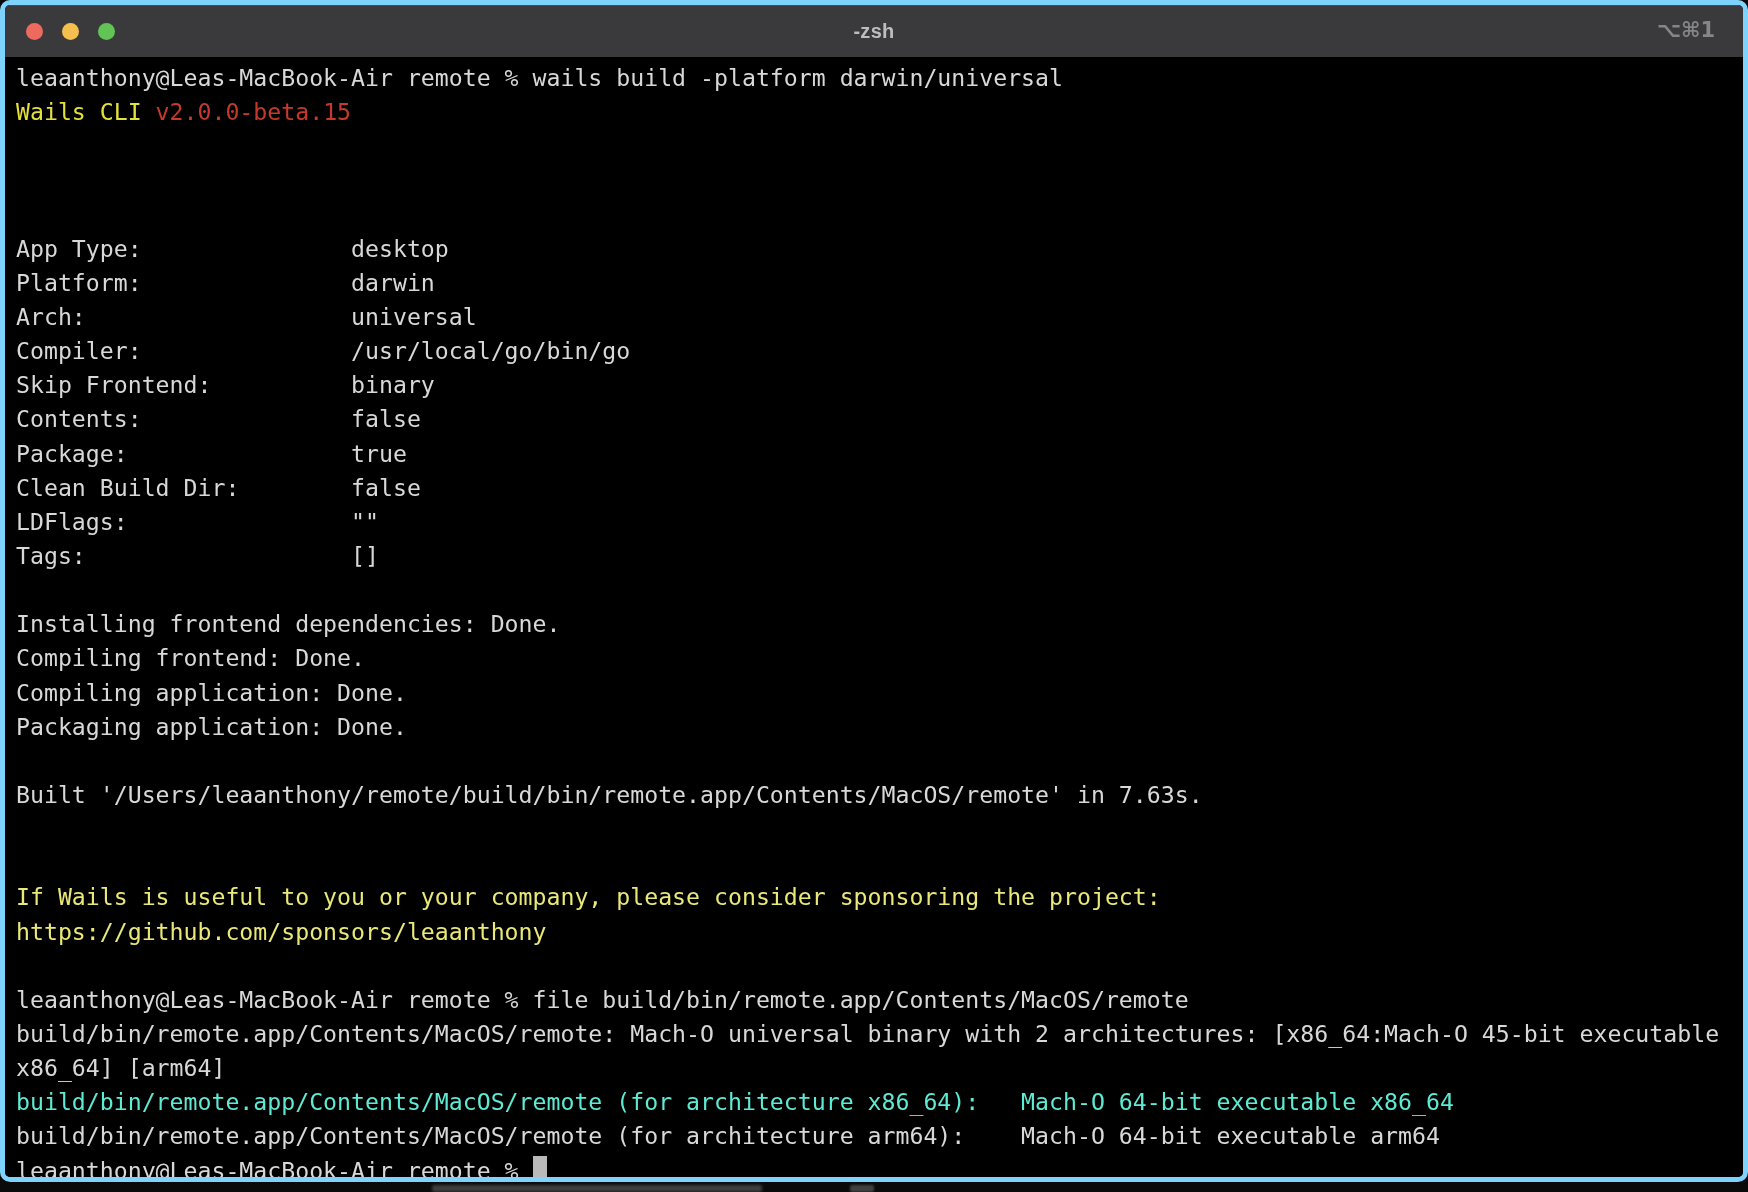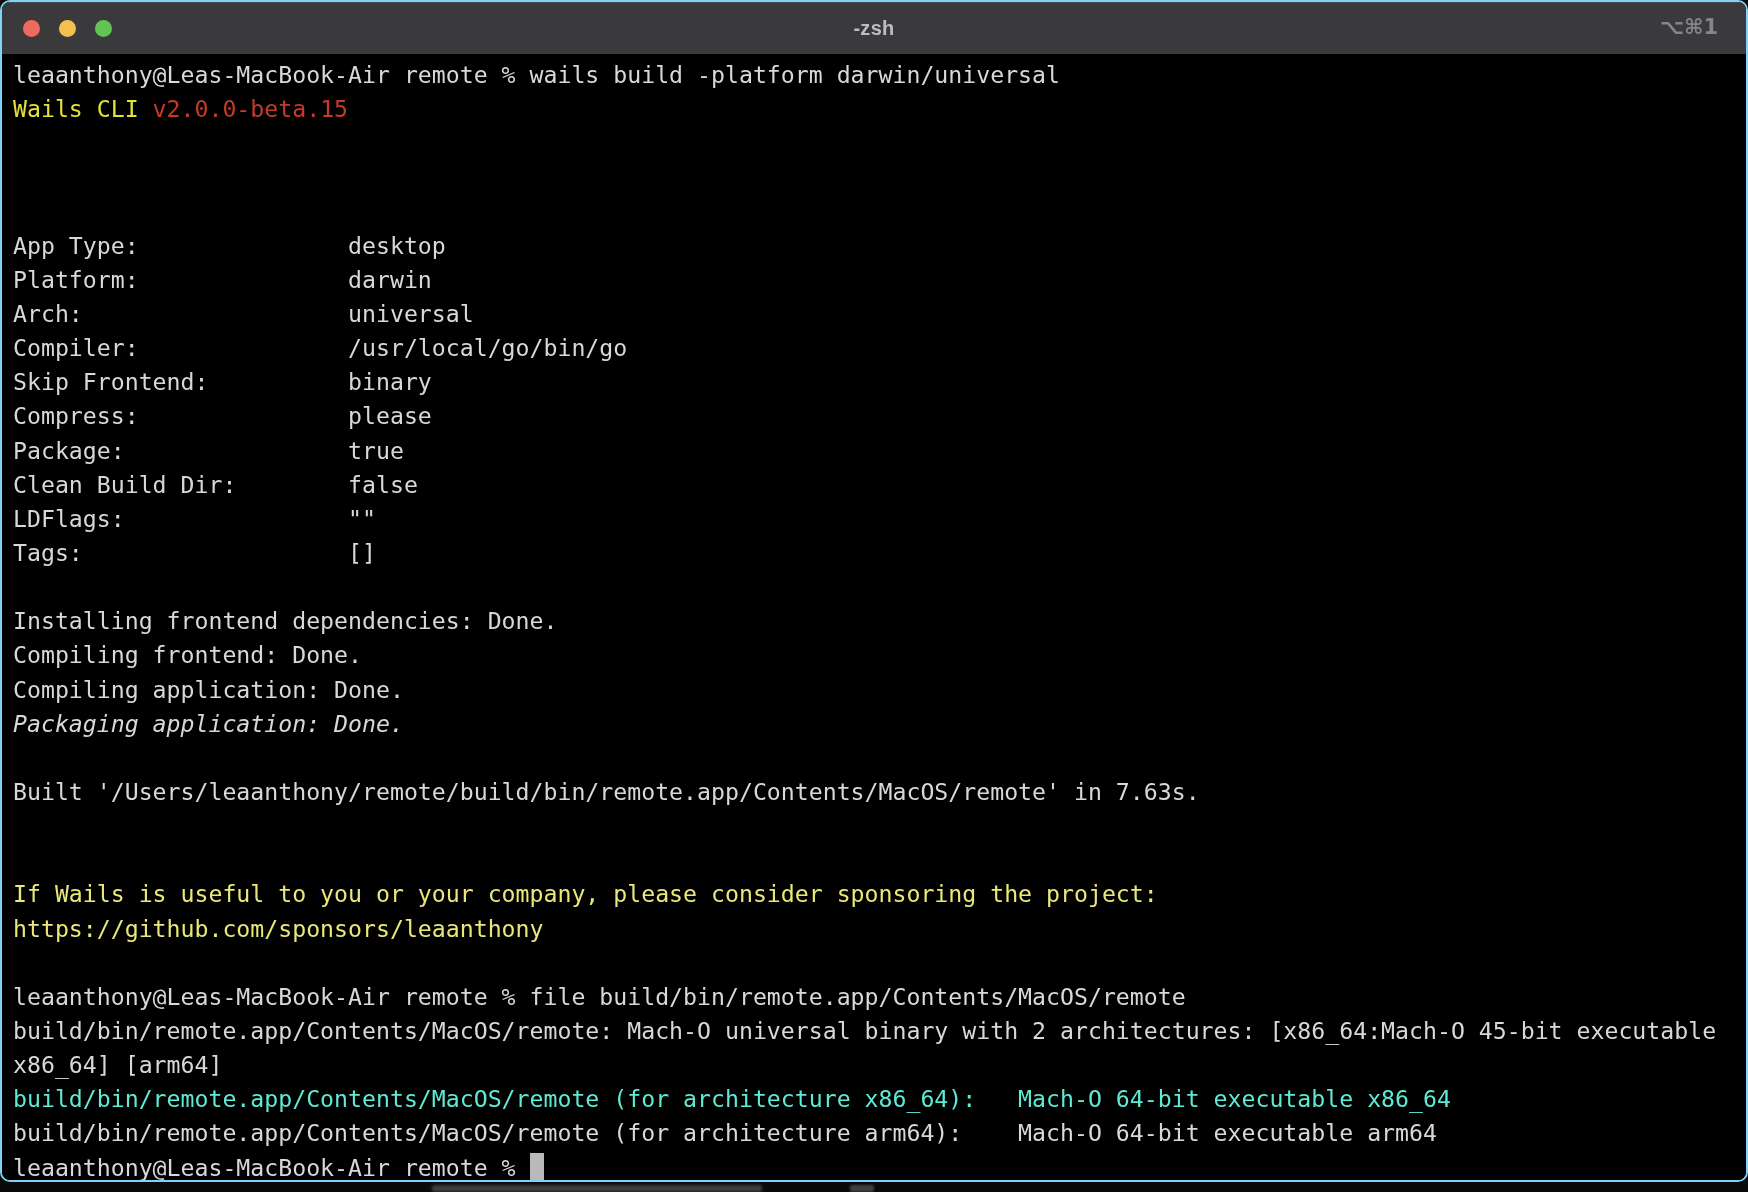--- a/index.html
+++ b/index.html
@@ -14,21 +14,21 @@
     overflow: hidden;
   }
   .window {
     position: absolute;
     left: 0;
     top: 0;
     width: 1748px;
     height: 1182px;
     box-sizing: border-box;
     background: #000000;
-    border: 2px solid #7dd3fc;
+    border: 5px solid #7dd3fc;
     border-radius: 10px;
     overflow: hidden;
   }
   .titlebar {
     height: 52px;
     background: #3a3a3c;
     border-bottom: 1px solid #151515;
     box-shadow: inset 0 1px 0 rgba(255,255,255,0.09);
     position: relative;
     display: flex;
@@ -126,30 +126,30 @@
       <div class="row"><span style="color: rgb(216, 216, 216); text-align: right;">leaanthony@Leas-MacBook-Air remote % wails build -platform darwin/universal</span></div>
       <div class="row"><span style="color: rgb(228, 225, 56);">Wails CLI </span><span style="color: rgb(199, 57, 43);">v2.0.0-beta.15</span></div>
       <div class="row"><span style="color: rgb(216, 216, 216);"></span></div>
       <div class="row"><span style="color: rgb(216, 216, 216);"></span></div>
       <div class="row"><span style="color: rgb(216, 216, 216);"></span></div>
       <div class="row"><span style="color: rgb(216, 216, 216);">App Type:               desktop</span></div>
       <div class="row"><span style="color: rgb(216, 216, 216);">Platform:               darwin</span></div>
       <div class="row"><span style="color: rgb(216, 216, 216); margin-top: 23px;">Arch:                   universal</span></div>
       <div class="row"><span style="color: rgb(216, 216, 216);">Compiler:               /usr/local/go/bin/go</span></div>
       <div class="row"><span style="color: rgb(216, 216, 216);">Skip Frontend:          binary</span></div>
-      <div class="row"><span style="color: rgb(216, 216, 216);">Compress:               please</span></div>
+      <div class="row"><span style="color: rgb(216, 216, 216);">Contents:               false</span></div>
       <div class="row"><span style="color: rgb(216, 216, 216); margin-top: 17px;">Package:                true</span></div>
       <div class="row"><span style="color: rgb(216, 216, 216);">Clean Build Dir:        false</span></div>
       <div class="row"><span style="color: rgb(216, 216, 216);">LDFlags:                ""</span></div>
       <div class="row"><span style="color: rgb(216, 216, 216); text-align: center;">Tags:                   []</span></div>
       <div class="row"><span style="color: rgb(216, 216, 216);"></span></div>
       <div class="row"><span style="color: rgb(216, 216, 216);">Installing frontend dependencies: Done.</span></div>
       <div class="row"><span style="color: rgb(216, 216, 216);">Compiling frontend: Done.</span></div>
       <div class="row"><span style="color: rgb(216, 216, 216);">Compiling application: Done.</span></div>
-      <div class="row"><span style="color: rgb(216, 216, 216); font-style: italic;">Packaging application: Done.</span></div>
+      <div class="row"><span style="color: rgb(216, 216, 216);">Packaging application: Done.</span></div>
       <div class="row"><span style="color: rgb(216, 216, 216);"></span></div>
       <div class="row"><span style="color: rgb(216, 216, 216);">Built '/Users/leaanthony/remote/build/bin/remote.app/Contents/MacOS/remote' in 7.63s.</span></div>
       <div class="row"><span style="color: rgb(216, 216, 216);"></span></div>
       <div class="row"><span style="color: rgb(216, 216, 216);"></span></div>
       <div class="row"><span style="color: rgb(233, 232, 120);">If Wails is useful to you or your company, please consider sponsoring the project:</span></div>
       <div class="row"><span style="color: rgb(233, 232, 120);">https://github.com/sponsors/leaanthony</span></div>
       <div class="row"><span style="color: rgb(216, 216, 216);"></span></div>
       <div class="row"><span style="color: rgb(216, 216, 216);">leaanthony@Leas-MacBook-Air remote % file build/bin/remote.app/Contents/MacOS/remote</span></div>
       <div class="row"><span style="color: rgb(216, 216, 216);">build/bin/remote.app/Contents/MacOS/remote: Mach-O universal binary with 2 architectures: [x86_64:Mach-O 45-bit executable</span></div>
       <div class="row"><span style="color: rgb(216, 216, 216);">x86_64] [arm64]</span></div>

